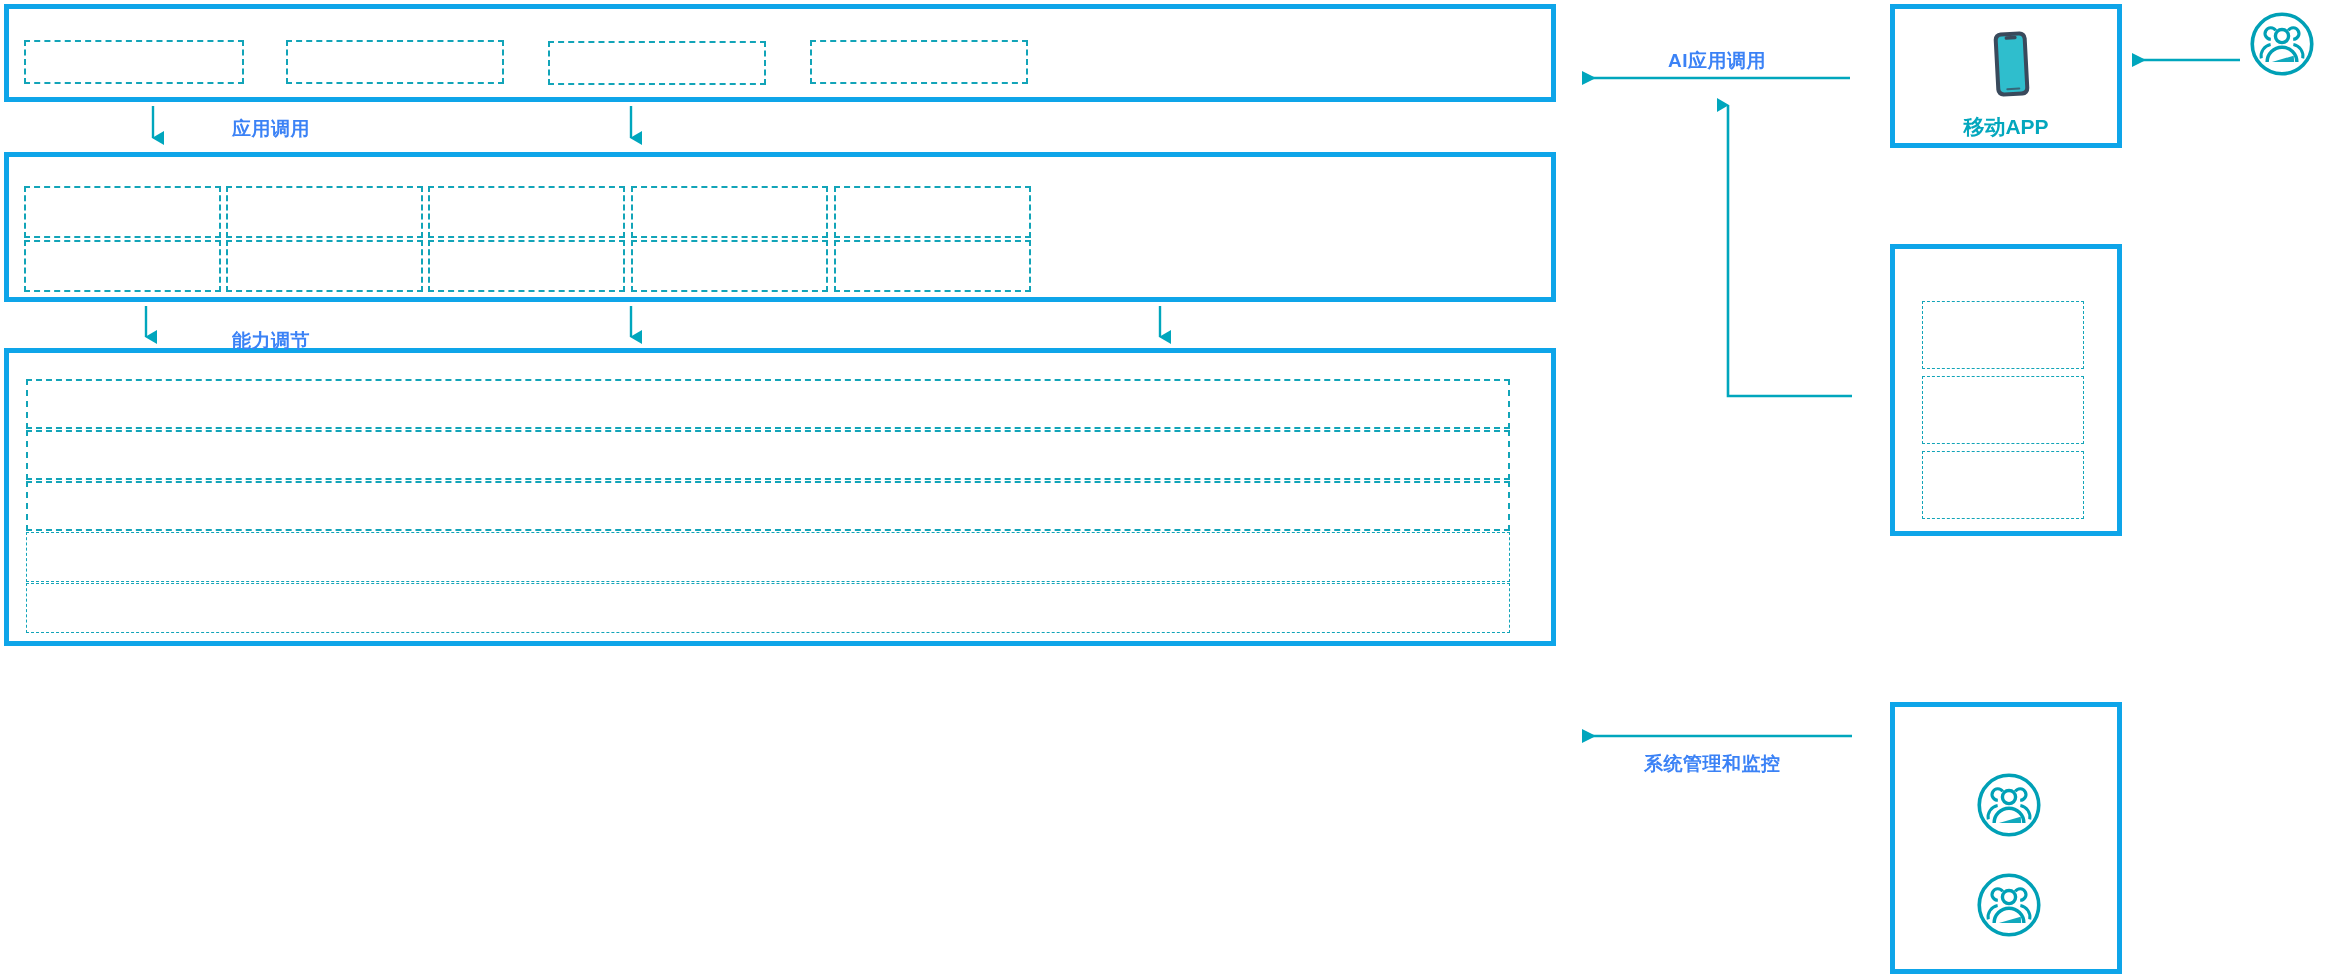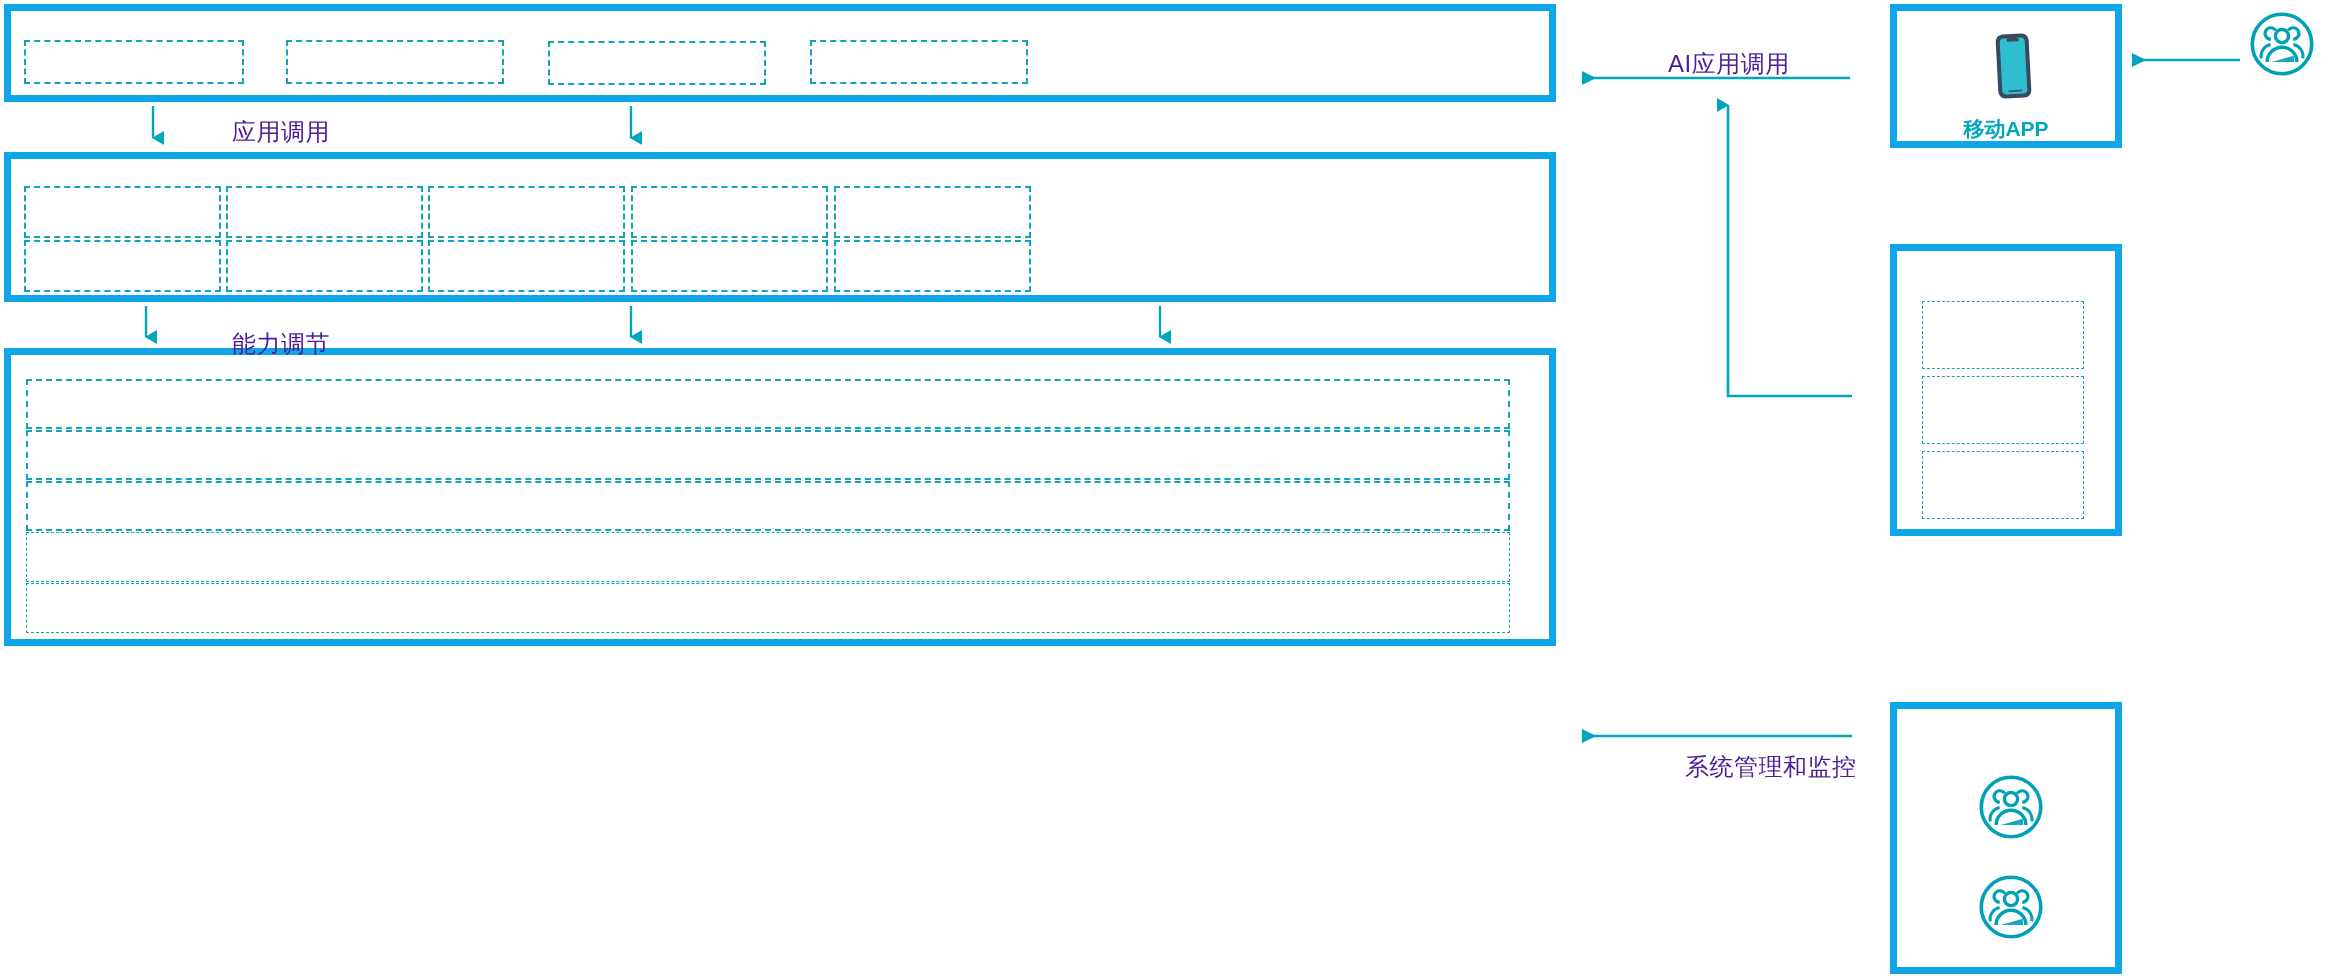--- a/index.html
+++ b/index.html
@@ -7,38 +7,38 @@
     width: 2326px; height: 977px;
     background: #ffffff;
     font-family: "Liberation Sans", "DejaVu Sans", sans-serif;
     overflow: hidden;
   }
   #root { position: relative; width: 2326px; height: 977px; }
 
   
   .panel {
     position: absolute;
-    border: 7px solid #0ea5e9;
+    border: 5px solid #0ea5e9;
     background: #ffffff;
   }
 
   
   .dbox {
     position: absolute;
     border: 2px dashed #12a4b8;
     background: transparent;
   }
   .dbox.thin { border-width: 1.6px; }
 
   
   .arrow-label {
     position: absolute;
-    color: #4c1d95;
-    font-size: 24px;
-    font-weight: normal;
+    color: #3b82f6;
+    font-size: 19px;
+    font-weight: bold;
     letter-spacing: 0.5px;
     white-space: nowrap;
   }
 
   
   svg.arrows {
     position: absolute;
     left: 0; top: 0;
     width: 2326px; height: 977px;
     pointer-events: none;
@@ -181,15 +181,15 @@
 
     <line x1="1852" y1="736" x2="1584" y2="736" stroke="#00a6bd" stroke-width="2.6" marker-end="url(#arrowLeft)"></line>
   </svg>
 
   <div class="arrow-label" style="left:232px; top:116px;">应用调用</div>
 
   <div class="arrow-label" style="left:232px; top:328px;">能力调节</div>
 
   <div class="arrow-label" style="left:1668px; top:48px;">AI应用调用</div>
 
-  <div class="arrow-label" style="left:1685px; top:751px;">系统管理和监控</div>
+  <div class="arrow-label" style="left:1644px; top:751px;">系统管理和监控</div>
 
 </div>
 
 </body></html>

